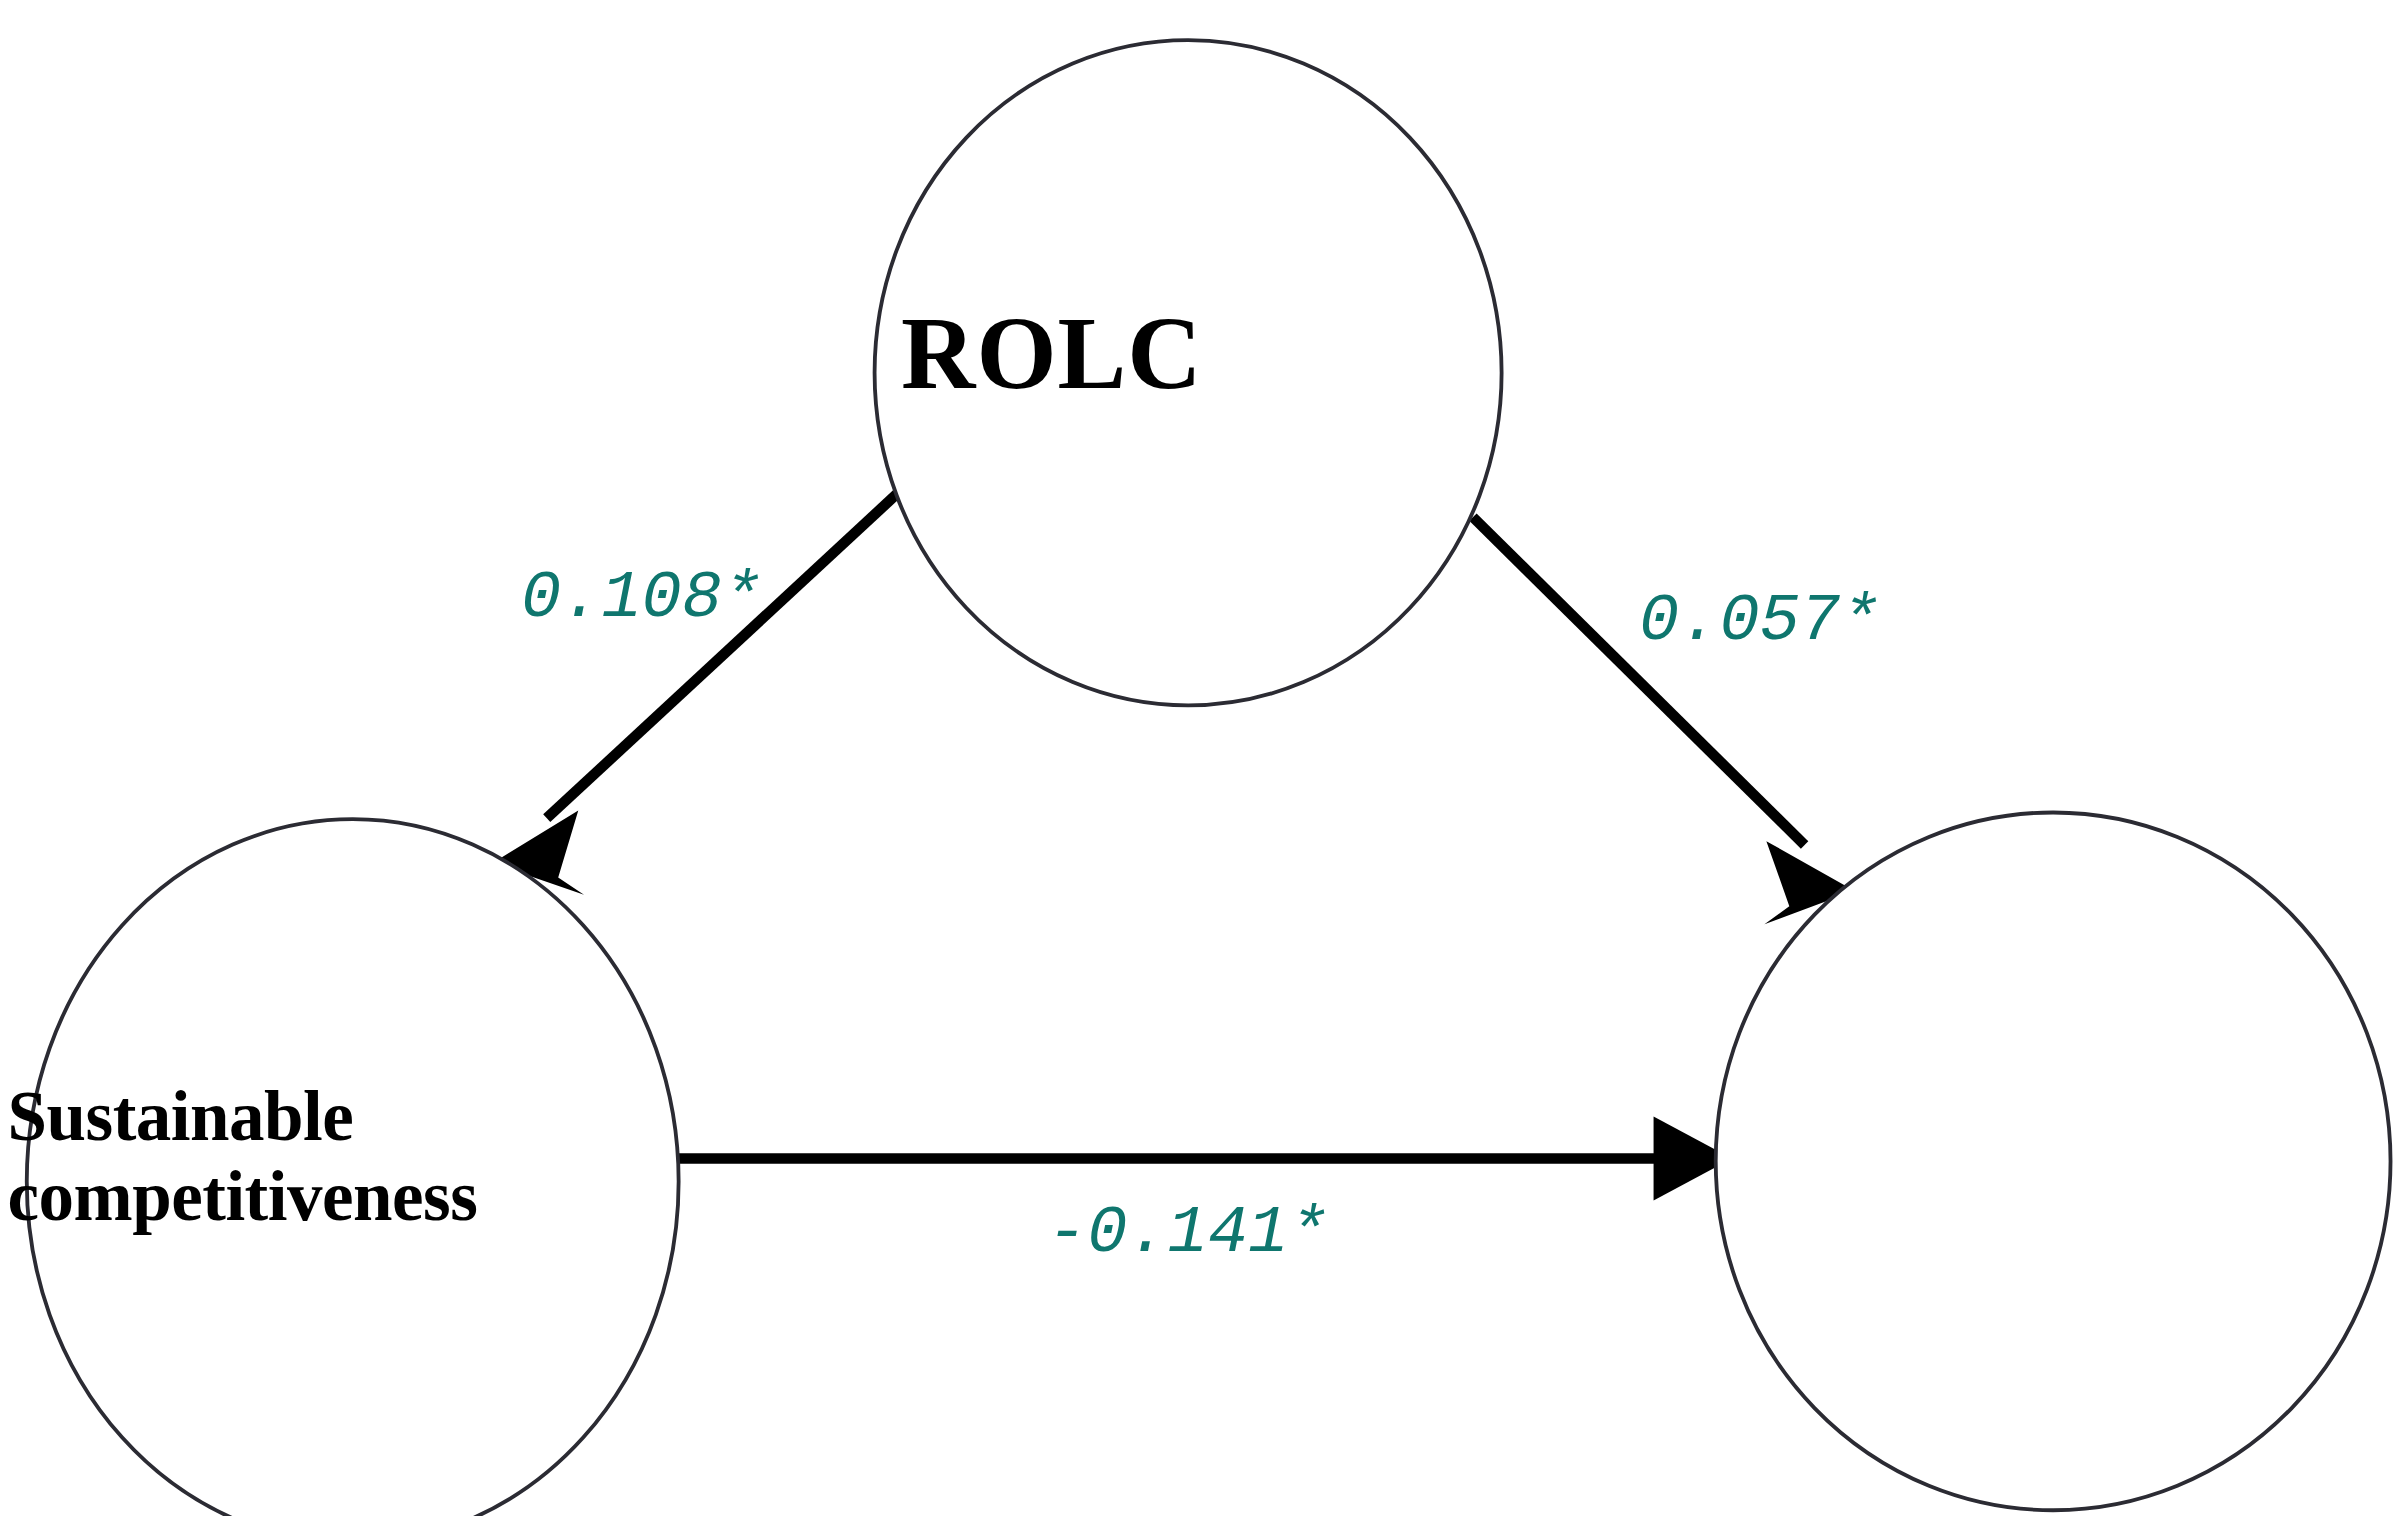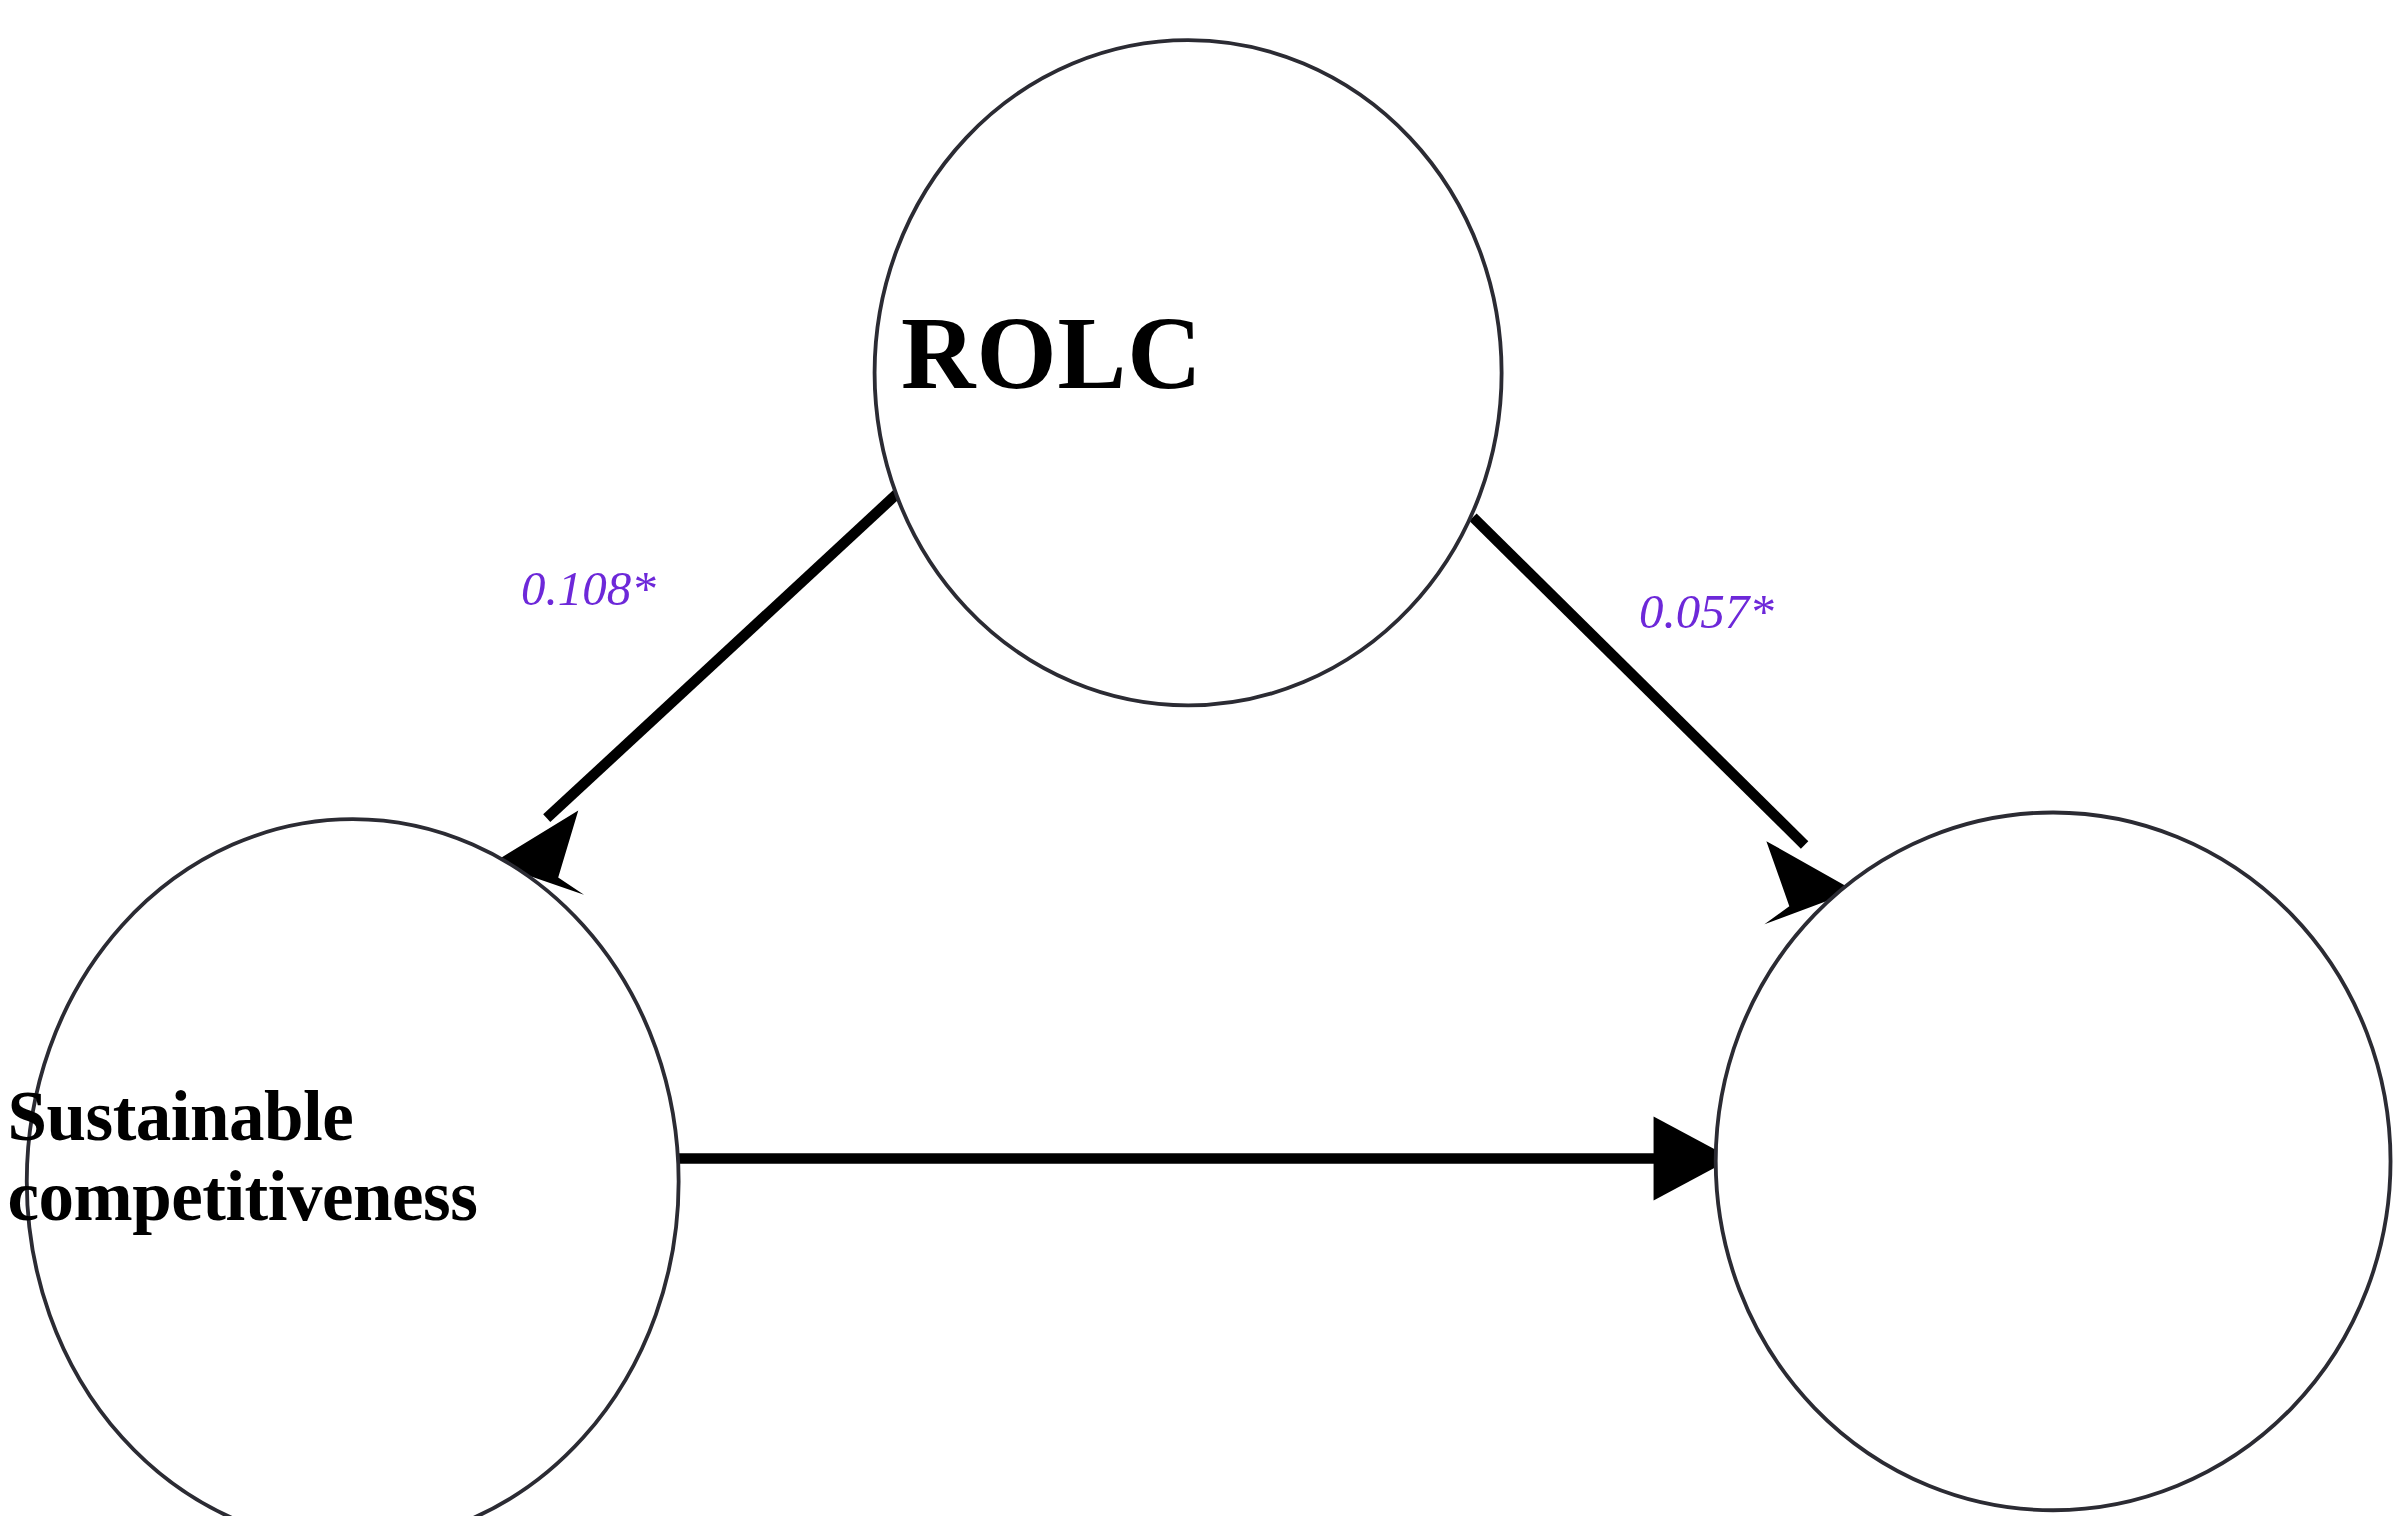--- a/index.html
+++ b/index.html
@@ -67,25 +67,25 @@
   }
   #label-sustainability {
     left: 1721px;
     top: 1107px;
     width: 669px;
     font-size: 82px;
     letter-spacing: -0.5px;
   }
   .edge-label {
     position: absolute;
-    font-family: Liberation Serif, serif;
+    font-family: Liberation Mono, monospace;
     font-style: italic;
     font-weight: normal;
-    color: #6d28d9;
-    font-size: 49px;
+    color: #0f766e;
+    font-size: 67px;
     white-space: nowrap;
     user-select: none;
   }
   #edge-label-rolc-sc   { left: 521px;  top: 560px; }
   #edge-label-rolc-sus  { left: 1639px; top: 583px; }
   #edge-label-sc-sus    { left: 1047px; top: 1195px; }
 </style>
 </head>
 <body>
 
@@ -117,15 +117,16 @@
   <div class="node-label" id="label-rolc">ROLC</div>
 
   <div class="node-label" id="label-sustainable-competitiveness">Sustainable
 competitiveness</div>
 
 
   <div class="edge-label" id="edge-label-rolc-sc">0.108*</div>
 
   <div class="edge-label" id="edge-label-rolc-sus">0.057*</div>
 
+  <div class="edge-label" id="edge-label-sc-sus">-0.141*</div>
 
 </div>
 
 
 </body></html>

